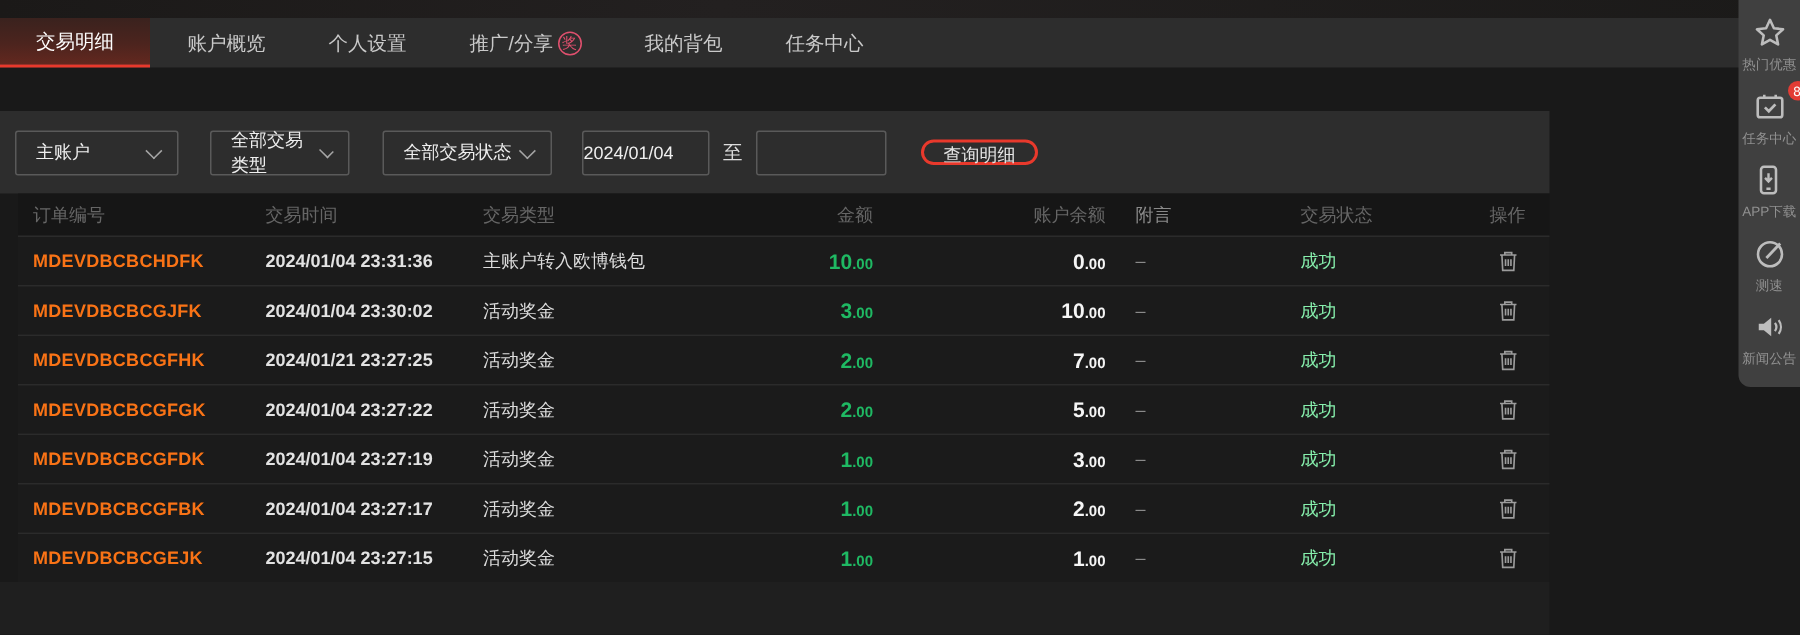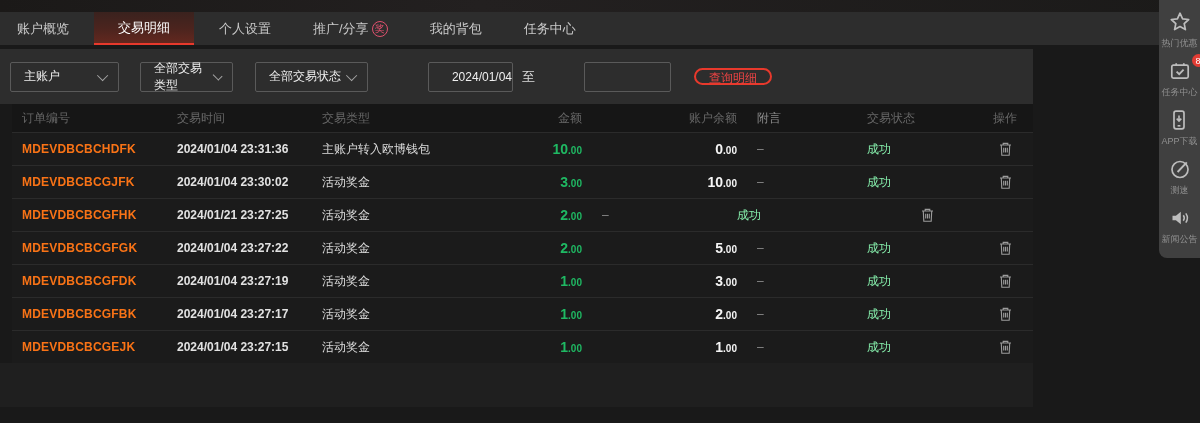--- a/index.html
+++ b/index.html
@@ -15,39 +15,39 @@
   .nav-item { display:flex; align-items:center; justify-content:center;
     padding:0 17px; color:#c9c9c9; font-size:13px; cursor:pointer; position:relative; margin-right:8px; }
   .nav-item.first { margin-left:0; }
   .nav-item.active { background:linear-gradient(180deg,#3a221e 0%,#4c241e 55%,#63281f 100%);
     border-bottom:2px solid #e8392c; color:#ffffff; padding:0 24px; }
   .nav-badge { display:inline-flex; align-items:center; justify-content:center;
     width:16px; height:16px; border:1px solid #e0506e; border-radius:50%;
     color:#e0506e; font-size:10px; margin-left:3px; }
 
   
-  .main-panel { position:absolute; left:0; top:29px; width:1033px; bottom:0; }
+  .main-panel { position:absolute; left:0; top:54px; width:1033px; bottom:0; }
 
   .filterbar { margin-top:20px; height:55px; background:#2d2d2d;
     display:flex; align-items:center; padding-left:10px; }
   .selectbox { height:30px; border:1px solid #5a5a5a; border-radius:2px; background:transparent;
     display:flex; align-items:center; justify-content:space-between; color:#efefef;
     font-size:12px; padding:0 10px 0 13px; cursor:pointer; }
   .sel-account { width:109px; margin-right:21px; }
   .sel-type    { width:93px; margin-right:22px; }
   .sel-status  { width:113px; margin-right:20px; }
   .chev { width:8px; height:8px; border-left:1.5px solid #a5a5a5; border-bottom:1.5px solid #a5a5a5;
     transform:rotate(-45deg) translateY(-2px); margin-left:8px; }
   .dateinput { height:30px; border:1px solid #5a5a5a; border-radius:2px; background:transparent;
-    color:#efefef; font-size:12px; text-align:right; outline:none;margin-left:40px; }
+    color:#efefef; font-size:12px; text-align:left; outline:none; }
   .date-from { width:85px; }
   .to-label { color:#dcdcdc; font-size:13px; margin:0 9px; }
   .date-to { width:87px; margin-right:23px; }
   .query-btn { height:17px; padding:0 13px; background:transparent; border:2px solid #e8392c;
-    border-radius:14px; color:#ef4444; font-size:12px; cursor:pointer; }
+    border-radius:14px; color:#e5e5e5; font-size:12px; cursor:pointer; }
 
   
   .tbl { width:100%; }
   .tr { display:grid; grid-template-columns:155px 145px 190px 70px 155px 130px 120px 1fr;
     align-items:center; padding-left:10px; padding-right:10px;margin-left:12px; }
   .thead { height:28px; background:#161616; color:#666666; font-size:12px; }
   .trow { height:33px; background:#1b1b1b; border-top:1px solid #2b2b2b; color:#e4e4e4; font-size:12px; }
   .td-order { font-weight:700; color:#f97316; letter-spacing:.2px; }
   .td-time { font-weight:600; color:#e2e2e2; }
   .td-type { color:#dcdcdc; }
@@ -77,25 +77,25 @@
     padding:0 3px; }
 </style>
 </head>
 <body>
 
 <div class="page">
 
   <div class="topstrip"></div>
 
   <nav class="navbar">
+    <div class="nav-item active">
+        <span>交易明细</span>
+      </div>
     <div class="nav-item first">
         <span>账户概览</span>
-      </div>
-    <div class="nav-item active">
-        <span>交易明细</span>
       </div>
     <div class="nav-item">
         <span>个人设置</span>
       </div>
     <div class="nav-item">
       <span>推广/分享</span>
       <span class="nav-badge">奖</span>
     </div>
     <div class="nav-item">
         <span>我的背包</span>
@@ -162,20 +162,21 @@
         <div class="col-action"><button class="trash-btn"><svg width="15" height="16" viewBox="0 0 15 16">
                 <path d="M2 4h11 M5.2 4V2.4h4.6V4 M3.3 4.4l.5 9.8h7.4l.5-9.8 M5.7 6.8v4.6 M7.5 6.8v4.6 M9.3 6.8v4.6" stroke="#9c9c9c" stroke-width="1.1" fill="none"></path>
               </svg></button></div>
       </div>
 
       <div class="tr trow">
         <div class="td-order">MDEVDBCBCGFHK</div>
         <div class="td-time">2024/01/21 23:27:25</div>
         <div class="td-type">活动奖金</div>
         <div class="col-amount amt"><span class="int">2</span><span class="dec">.00</span></div>
+        <div class="col-balance bal"><span class="int">7</span><span class="dec">.00</span></div>
         <div class="col-memo">–</div>
         <div class="col-status status-ok">成功</div>
         <div class="col-action"><button class="trash-btn"><svg width="15" height="16" viewBox="0 0 15 16">
                 <path d="M2 4h11 M5.2 4V2.4h4.6V4 M3.3 4.4l.5 9.8h7.4l.5-9.8 M5.7 6.8v4.6 M7.5 6.8v4.6 M9.3 6.8v4.6" stroke="#9c9c9c" stroke-width="1.1" fill="none"></path>
               </svg></button></div>
       </div>
 
       <div class="tr trow">
         <div class="td-order">MDEVDBCBCGFGK</div>
         <div class="td-time">2024/01/04 23:27:22</div>

